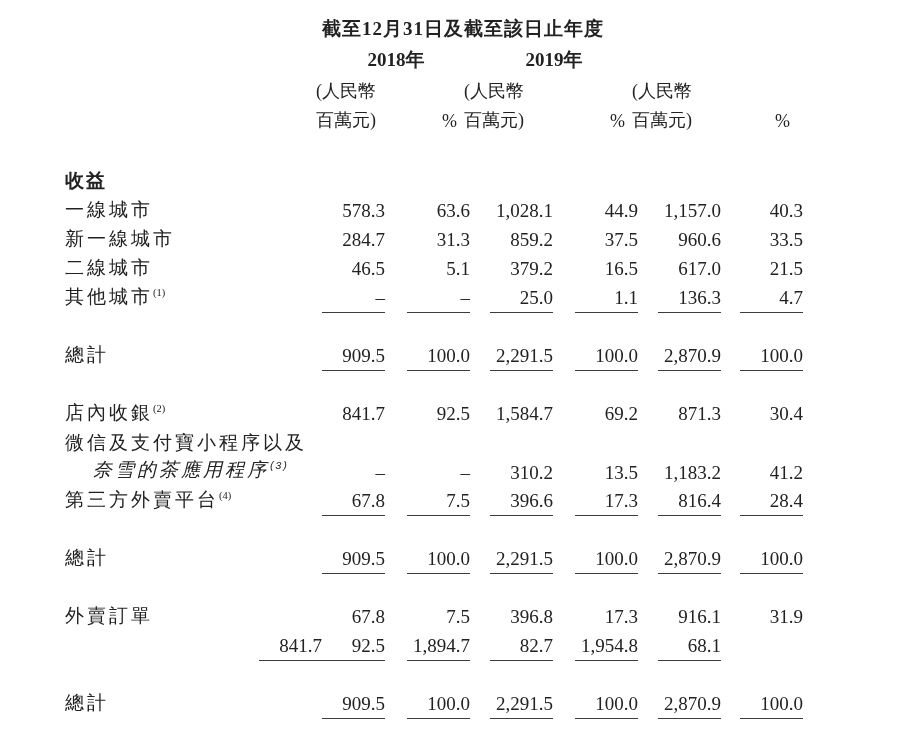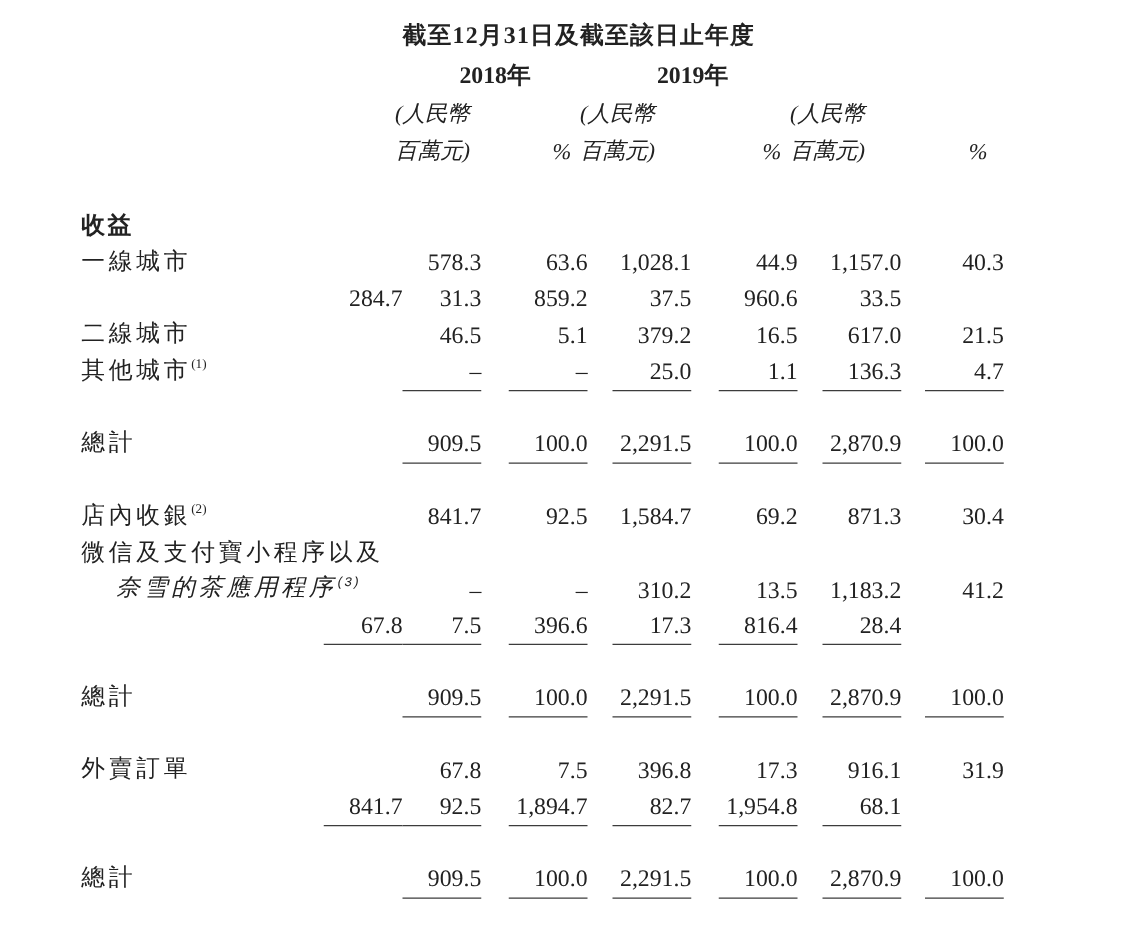--- a/index.html
+++ b/index.html
@@ -37,21 +37,21 @@
   .years-row .year {
     text-align: center;
     font-weight: bold;
     font-size: 19px;
     padding-bottom: 4px;
     white-space: nowrap;
   }
   .y1 { grid-column: 2 / 4; }
   .y2 { grid-column: 4 / 6; }
   .y3 { grid-column: 6 / 8; }
-  .units-row { height: 29px; align-items: end; font-style: italic; font-size: 18px; }
+  .units-row { height: 29px; align-items: end; font-size: 18px; }
   .units-row .unit {
     white-space: nowrap;
     margin-left: -6px;
     padding-bottom: 3px;
   }
   .u1 { grid-column: 2; }
   .u2 { grid-column: 4; }
   .u3 { grid-column: 6; }
   .units-row .pct {
     text-align: right;
@@ -133,20 +133,21 @@
       <div class="grid row data">
         <div class="cell label"><span>一線城市</span></div>
         <div class="cell val"><span class="num">578.3</span></div>
         <div class="cell val"><span class="num">63.6</span></div>
         <div class="cell val"><span class="num">1,028.1</span></div>
         <div class="cell val"><span class="num">44.9</span></div>
         <div class="cell val"><span class="num">1,157.0</span></div>
         <div class="cell val"><span class="num">40.3</span></div>
       </div>
       <div class="grid row data">
+        <div class="cell label"><span>新一線城市</span></div>
         <div class="cell val"><span class="num">284.7</span></div>
         <div class="cell val"><span class="num">31.3</span></div>
         <div class="cell val"><span class="num">859.2</span></div>
         <div class="cell val"><span class="num">37.5</span></div>
         <div class="cell val"><span class="num">960.6</span></div>
         <div class="cell val"><span class="num">33.5</span></div>
       </div>
       <div class="grid row data">
         <div class="cell label"><span>二線城市</span></div>
         <div class="cell val"><span class="num">46.5</span></div>
@@ -191,20 +192,21 @@
           <div class="line2"><span>奈雪的茶應用程序</span><sup>(3)</sup></div>
         </div>
         <div class="cell val"><span class="num">–</span></div>
         <div class="cell val"><span class="num">–</span></div>
         <div class="cell val"><span class="num">310.2</span></div>
         <div class="cell val"><span class="num">13.5</span></div>
         <div class="cell val"><span class="num">1,183.2</span></div>
         <div class="cell val"><span class="num">41.2</span></div>
       </div>
       <div class="grid row data underline">
+        <div class="cell label"><span>第三方外賣平台</span><sup>(4)</sup></div>
         <div class="cell val"><span class="num">67.8</span></div>
         <div class="cell val"><span class="num">7.5</span></div>
         <div class="cell val"><span class="num">396.6</span></div>
         <div class="cell val"><span class="num">17.3</span></div>
         <div class="cell val"><span class="num">816.4</span></div>
         <div class="cell val"><span class="num">28.4</span></div>
       </div>
       <div class="spacer"></div>
       <div class="grid row total underline">
         <div class="cell label"><span>總計</span></div>

